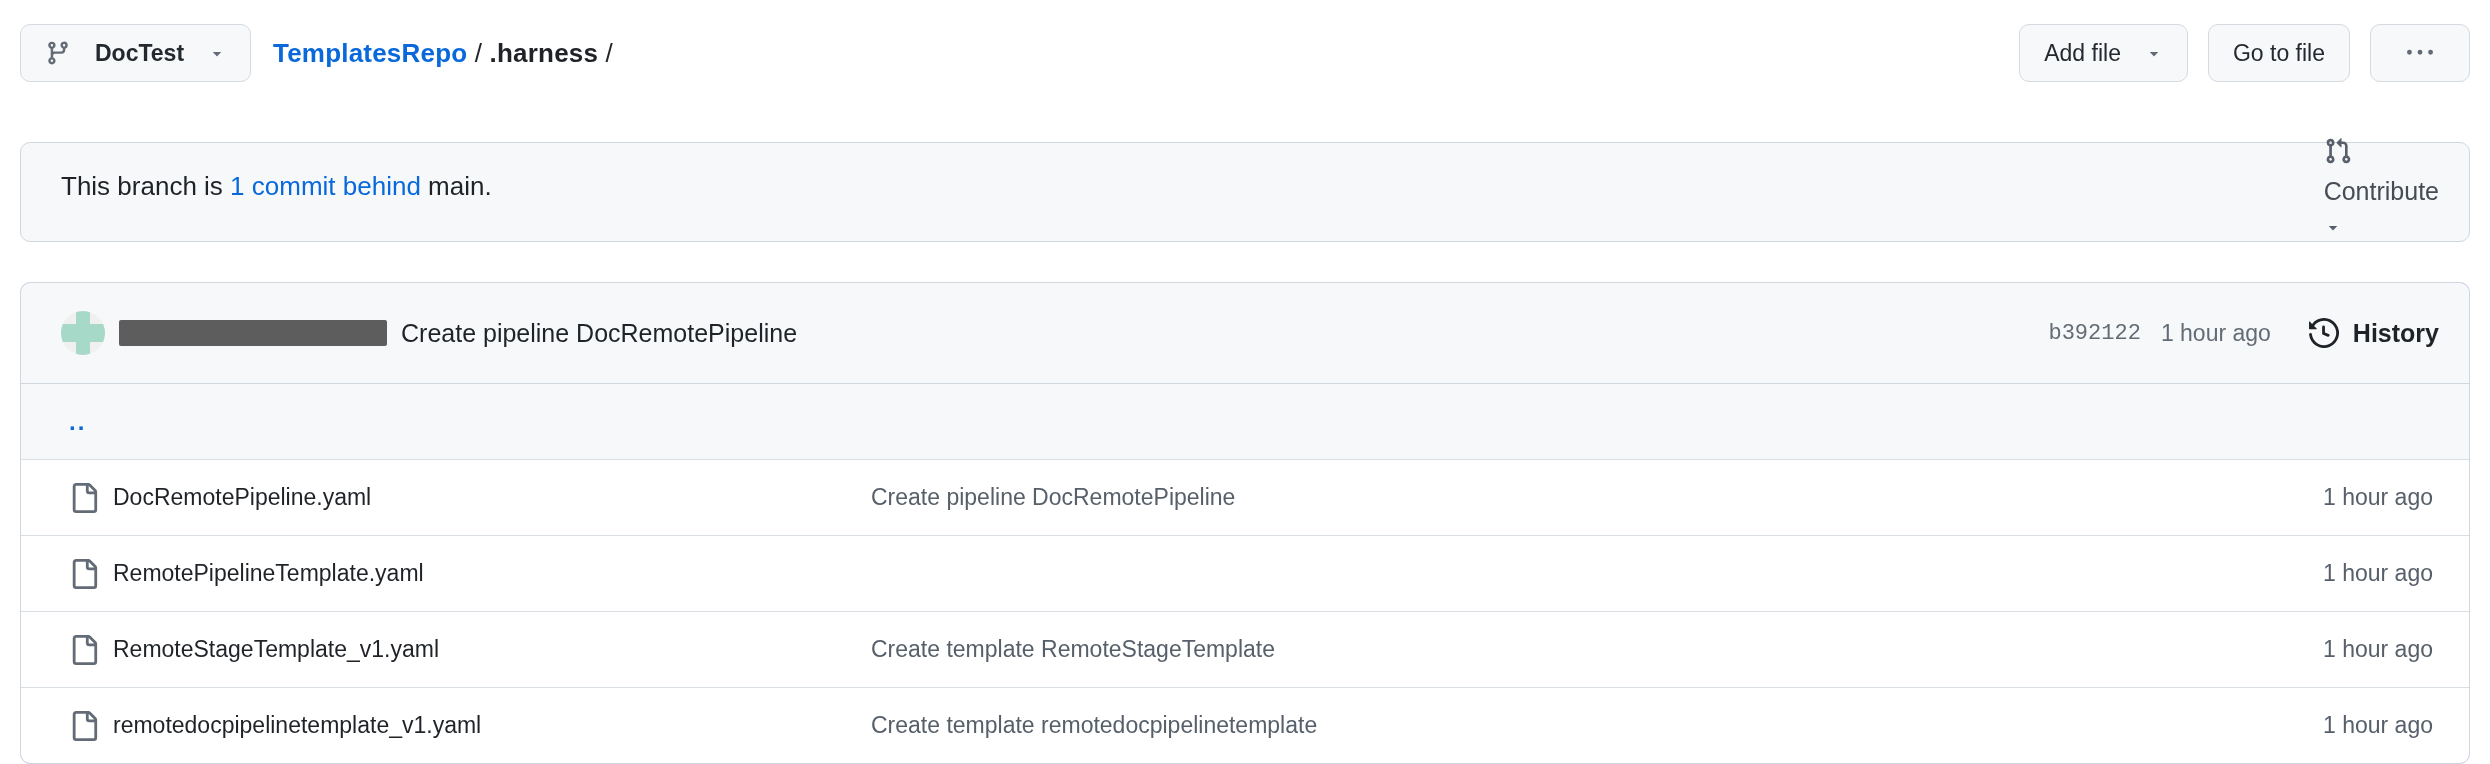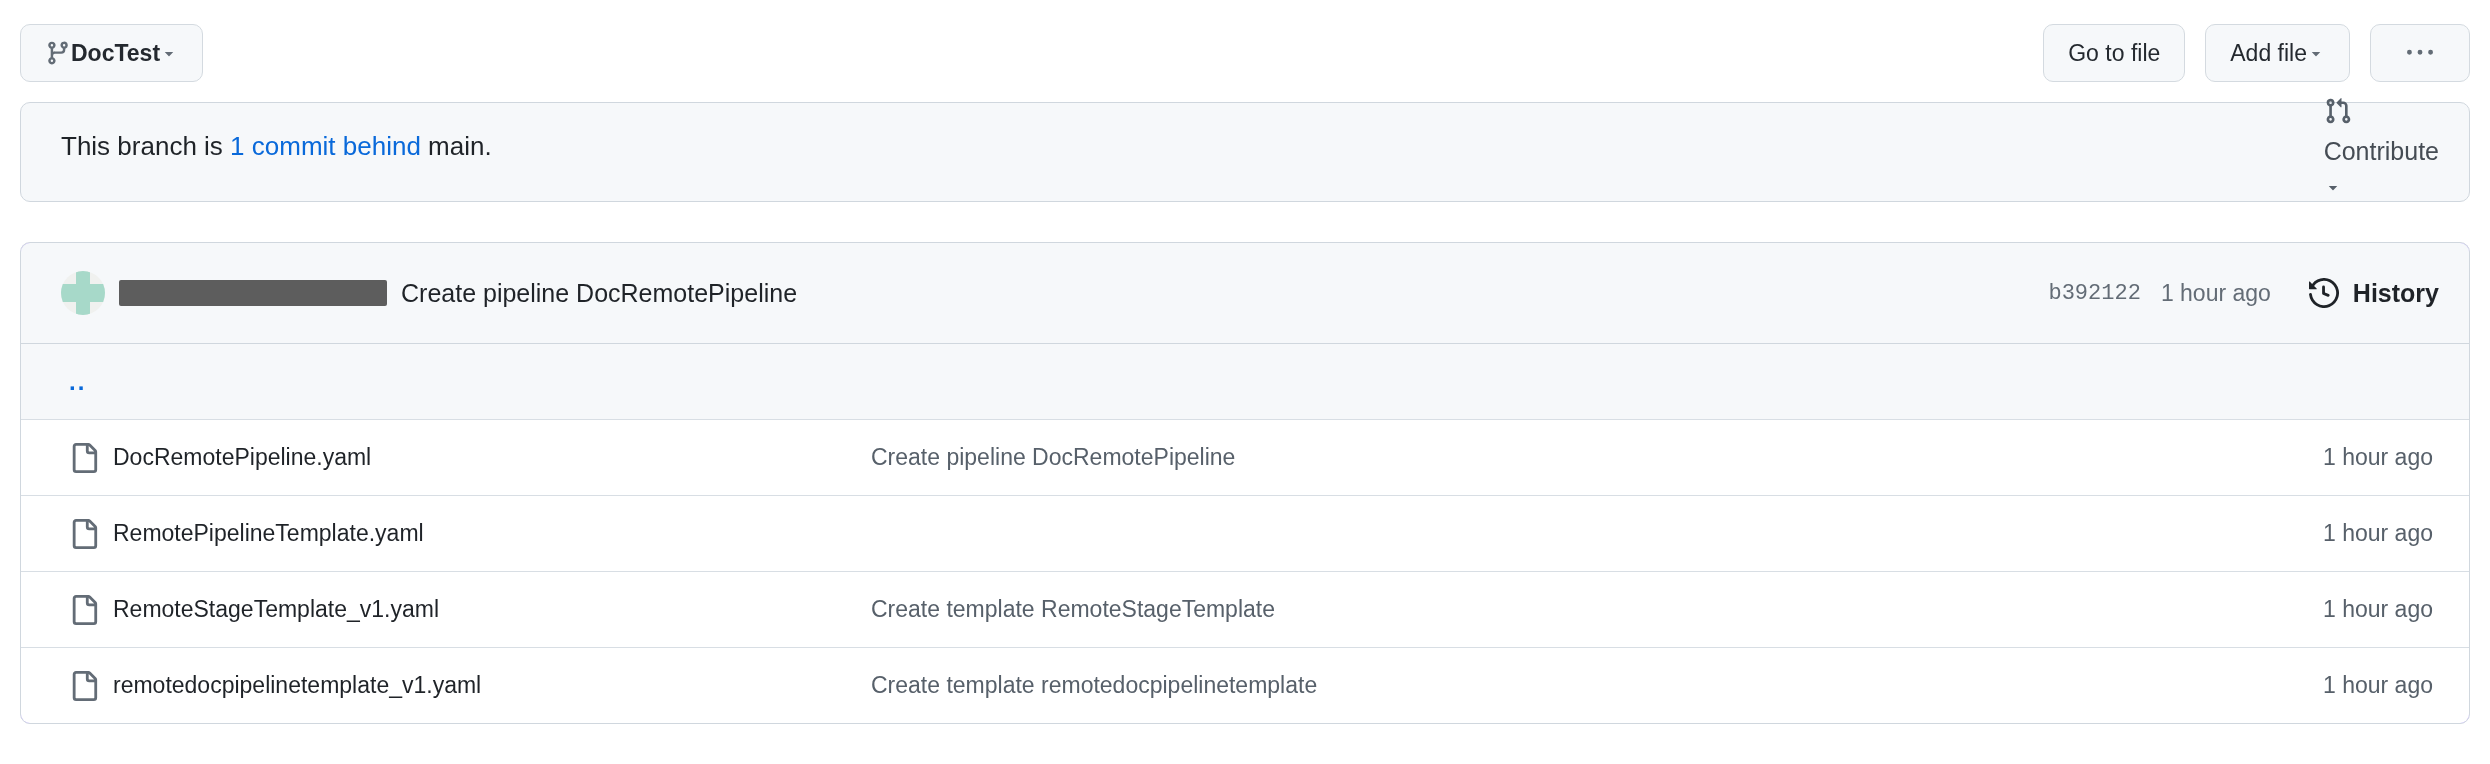--- a/index.html
+++ b/index.html
@@ -8,39 +8,39 @@
     font-family: "Liberation Sans", sans-serif;
     color: #1f2328;
     -webkit-font-smoothing: antialiased;
   }
   .page { padding: 24px 20px 0 20px; }
 
   
   .top-header { display: flex; align-items: center; justify-content: space-between; height: 58px; }
   .top-left { display: flex; align-items: center; }
   .btn {
-    display: inline-flex; align-items: center; justify-content: center; gap: 0;
+    display: inline-flex; align-items: center; justify-content: center; gap: 24px;
     height: 58px; padding: 0 24px;
     background: #f6f8fa; border: 1.6px solid #d4dae0; border-radius: 10px;
     font-size: 23px; font-weight: 500; color: #24292f; cursor: pointer;
     font-family: "Liberation Sans", sans-serif;
   }
   .branch-btn { font-weight: 600; }
   .btn .octicon { color: #636c76; }
   .caret { color: #636c76; }
   .breadcrumb { font-size: 26px; margin-left: 22px; letter-spacing: 0.2px; }
   .breadcrumb .repo-link { color: #0969da; font-weight: 700; text-decoration: none; }
   .breadcrumb .crumb-sep { color: #1f2328; font-weight: 400; }
   .breadcrumb .crumb-current { color: #1f2328; font-weight: 700; }
   .top-right { display: flex; align-items: center; gap: 20px; }
   .kebab-btn { width: 100px; padding: 0; }
 
   
   .banner {
-    margin-top: 20px; height: 100px;
+    margin-top: 60px; height: 100px;
     background: #f6f8fa; border: 1.6px solid #d0d7de; border-radius: 10px;
     display: flex; align-items: center; justify-content: space-between;
     padding: 0 30px 12px 40px; font-size: 26px;
   }
   .banner-text { color: #1f2328; }
   .banner-text a { color: #0969da; text-decoration: none; }
   .contribute {
     display: inline-flex; align-items: flex-start; gap: 12px;
     color: #454c54; font-size: 25px; cursor: pointer; background: none; border: none;
     font-family: "Liberation Sans", sans-serif;
@@ -128,30 +128,33 @@
     <div class="top-left">
       <button class="btn branch-btn">
         <svg class="octicon" width="26" height="26">
             <use href="#i-git-branch"></use>
           </svg>
         <span>DocTest</span>
         <svg class="octicon caret" width="18" height="18">
             <use href="#i-triangle-down"></use>
           </svg>
       </button>
+      <div class="breadcrumb">
+        <a href="#" class="repo-link">TemplatesRepo</a><span class="crumb-sep"> / </span><span class="crumb-current">.harness</span><span class="crumb-sep"> /</span>
+      </div>
     </div>
     <div class="top-right">
-      <button class="btn">
-        <span>Go to file</span>
-      </button>
       <button class="btn">
         <span>Add file</span>
         <svg class="octicon caret" width="18" height="18">
             <use href="#i-triangle-down"></use>
           </svg>
+      </button>
+      <button class="btn">
+        <span>Go to file</span>
       </button>
       <button class="btn kebab-btn">
         <svg class="octicon" width="26" height="26">
             <use href="#i-kebab"></use>
           </svg>
       </button>
     </div>
   </div>
 
   <div class="banner">

